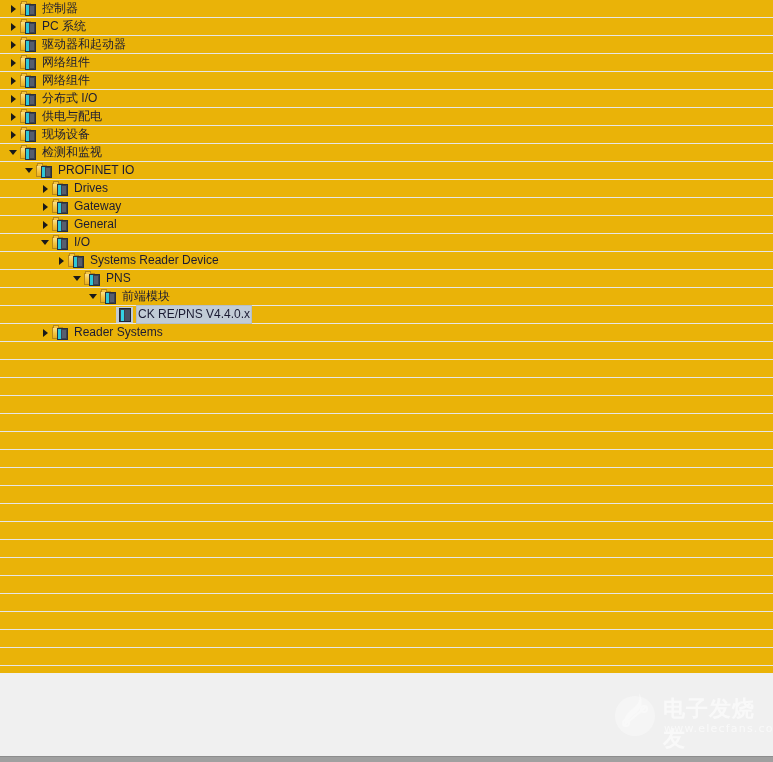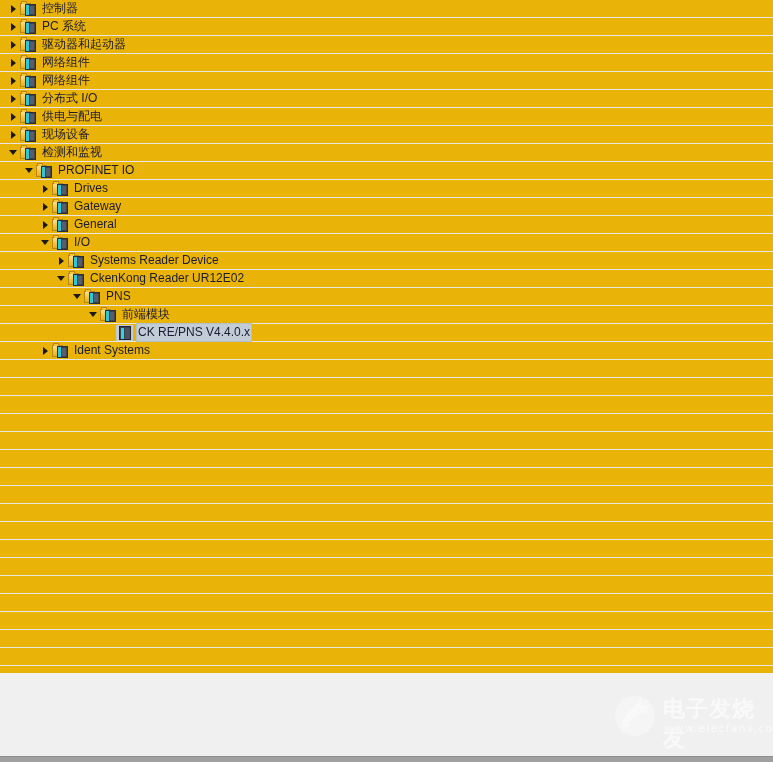--- a/index.html
+++ b/index.html
@@ -334,28 +334,20 @@
     </div>
     <div class="row">
       <span class="indent" style="width: 55px;"></span>
       <span class="twisty collapsed"></span>
       <span class="icon folder">
         <span class="dev"></span>
       </span>
       <span class="label">Systems Reader Device</span>
     </div>
     <div class="row">
-      <span class="indent" style="width: 55px;"></span>
-      <span class="twisty expanded"></span>
-      <span class="icon folder">
-        <span class="dev"></span>
-      </span>
-      <span class="label">CkenKong Reader UR12E02</span>
-    </div>
-    <div class="row">
       <span class="indent" style="width: 71px;"></span>
       <span class="twisty expanded"></span>
       <span class="icon folder">
         <span class="dev"></span>
       </span>
       <span class="label">PNS</span>
     </div>
     <div class="row">
       <span class="indent" style="width: 87px;"></span>
       <span class="twisty expanded"></span>
@@ -371,21 +363,21 @@
         <span class="dev"></span>
       </span>
       <span class="label">CK RE/PNS V4.4.0.x</span>
     </div>
     <div class="row">
       <span class="indent" style="width: 39px;"></span>
       <span class="twisty collapsed"></span>
       <span class="icon folder">
         <span class="dev"></span>
       </span>
-      <span class="label">Ident Systems</span>
+      <span class="label">Reader Systems</span>
     </div>
     <div class="row row-empty"></div>
     <div class="row row-empty"></div>
     <div class="row row-empty"></div>
     <div class="row row-empty"></div>
     <div class="row row-empty"></div>
     <div class="row row-empty"></div>
     <div class="row row-empty"></div>
     <div class="row row-empty"></div>
     <div class="row row-empty"></div>

